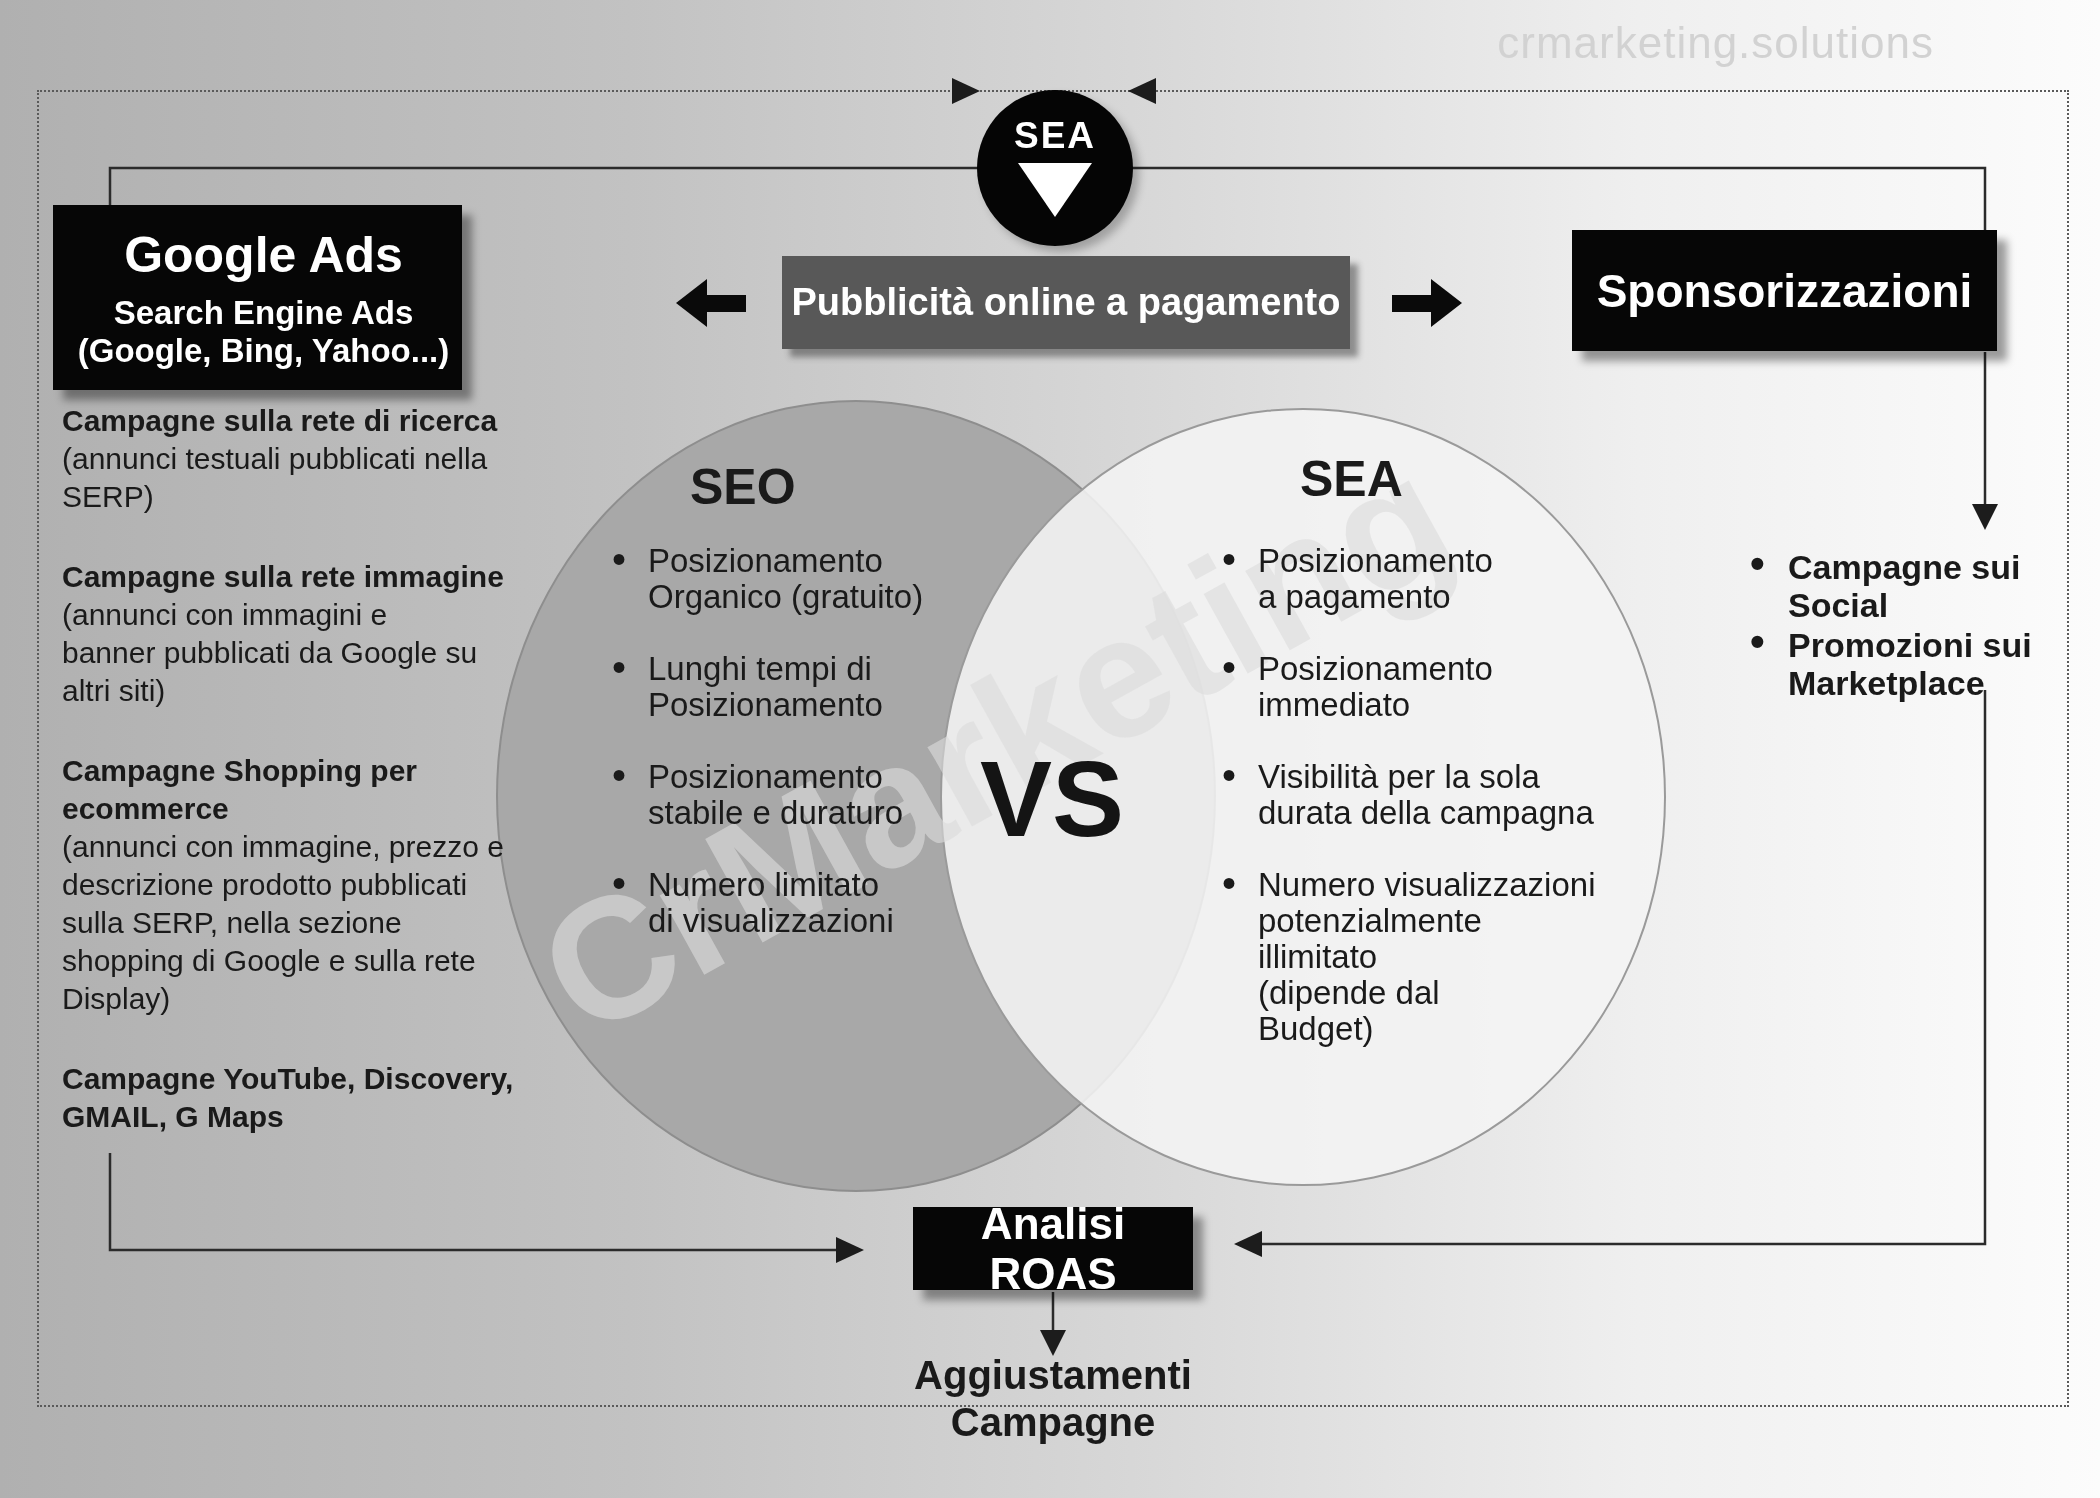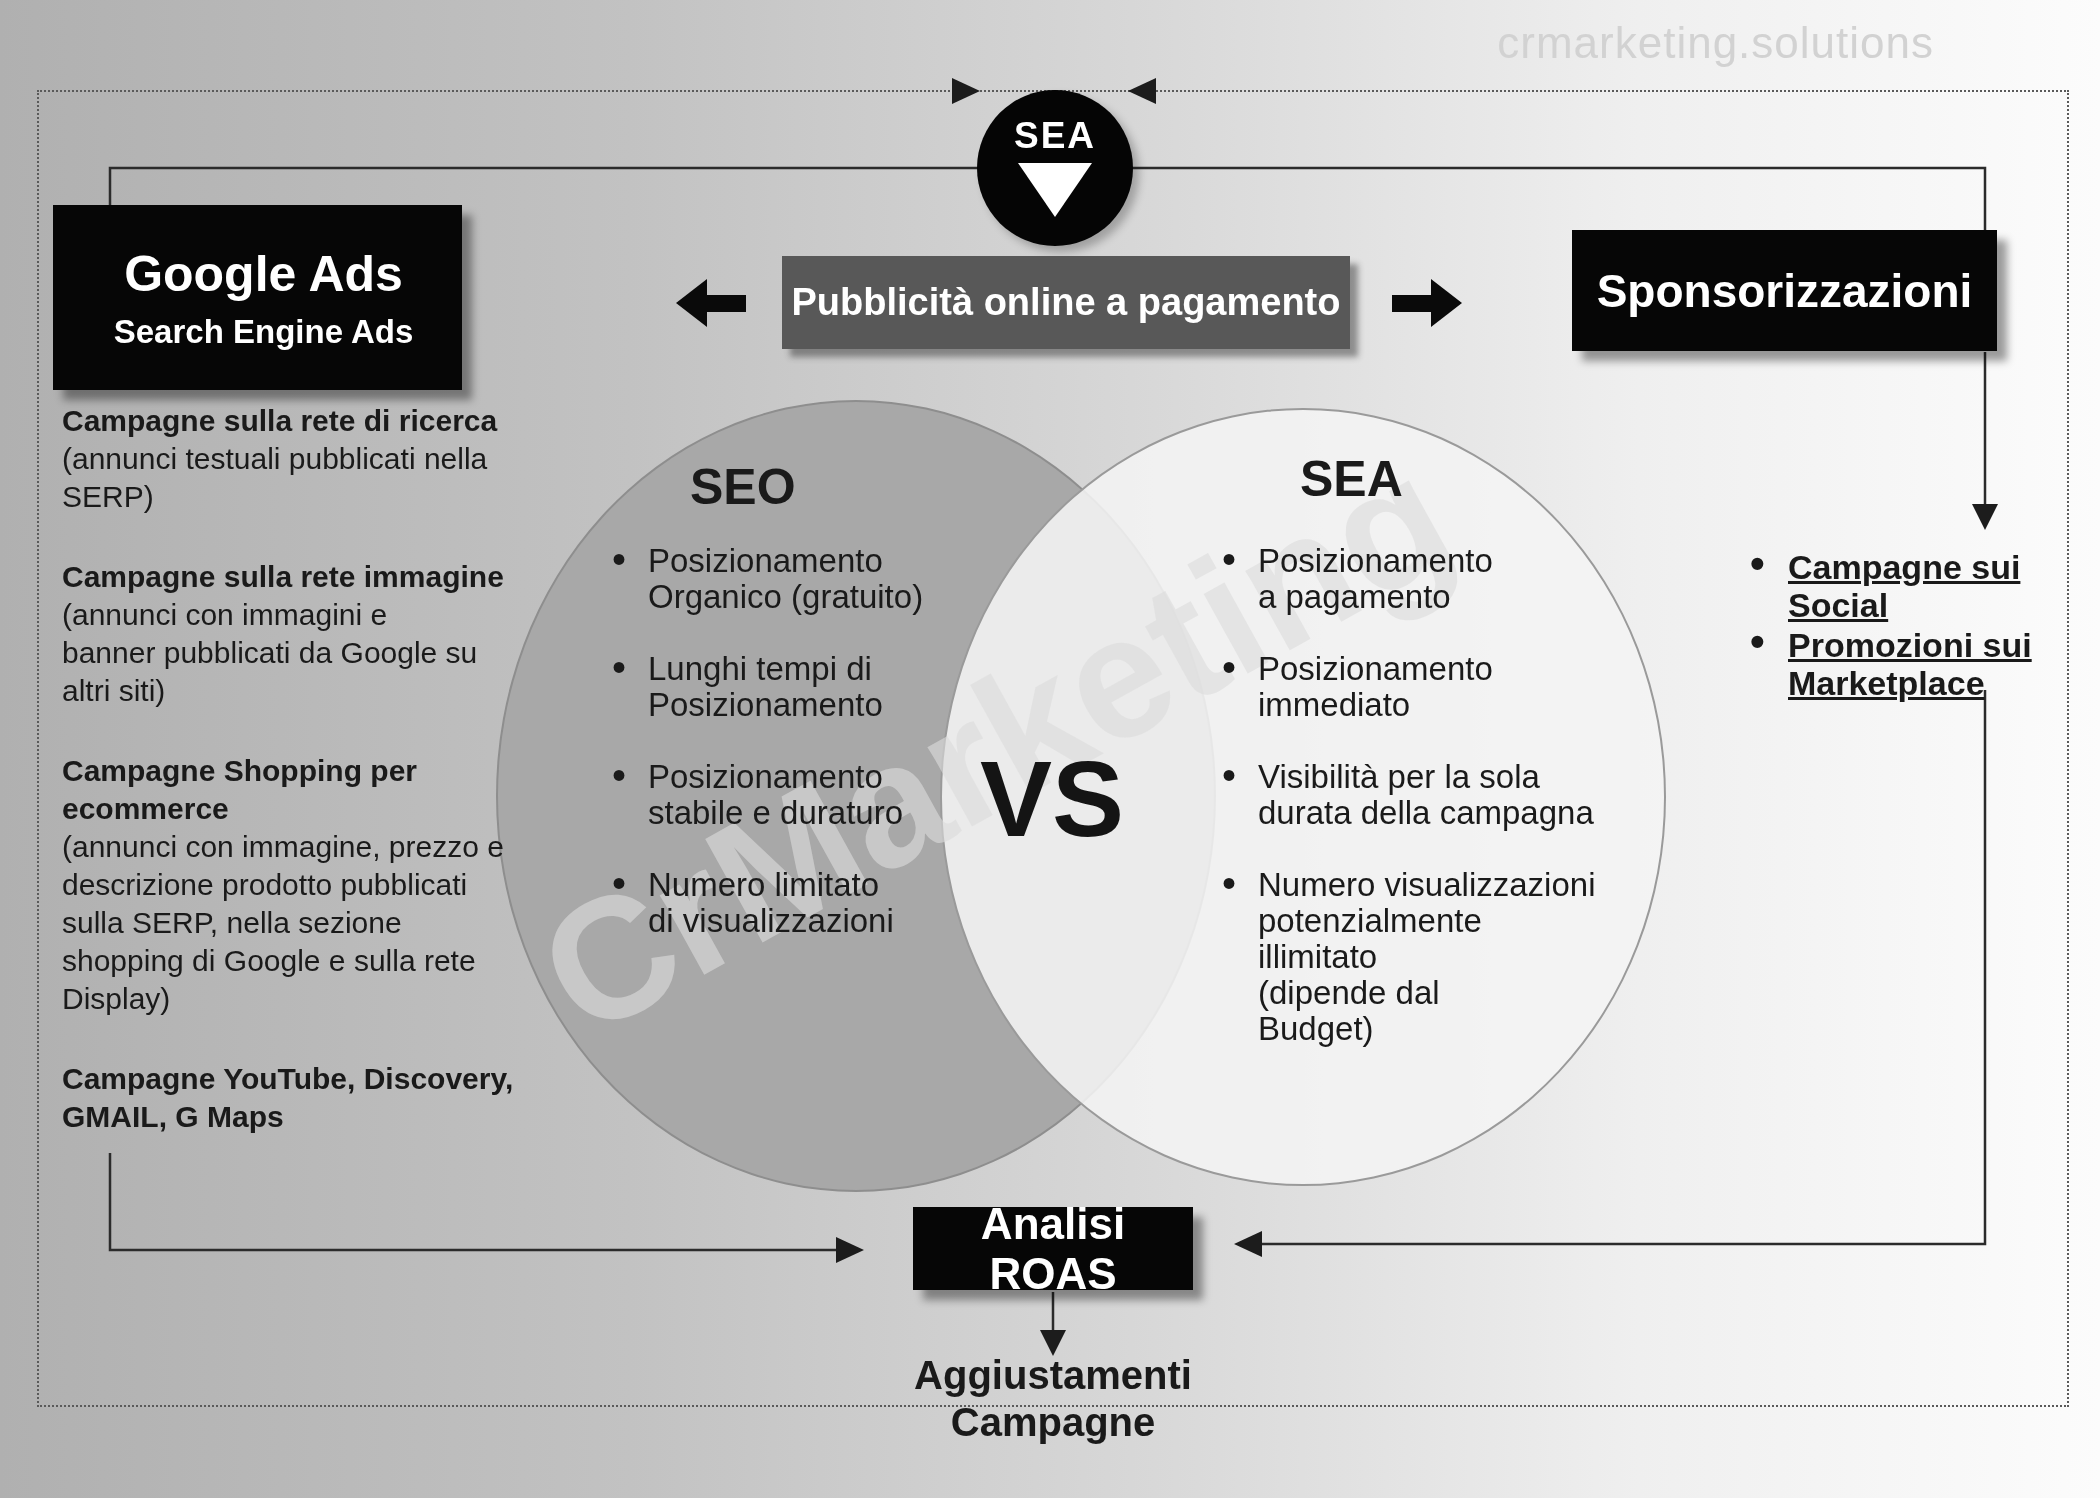--- a/index.html
+++ b/index.html
@@ -55,21 +55,21 @@
   .ta-right{left:1392px;top:279px;width:70px;height:49px;}
   .ta-right .head{right:0;border-left:31px solid #0a0a0a;}
   .ta-right .shaft{right:30px;width:40px;}
   
   .leftcol{left:62px;top:402px;width:480px;z-index:5;font-size:30px;line-height:38px;}
   .leftcol .para{margin-bottom:42px;}
   .leftcol .b{font-weight:bold;}
   
   .rightlist{left:1748px;top:548px;width:340px;z-index:5;font-size:34px;font-weight:bold;line-height:38px;
     list-style:none;margin:0;padding:0;}
-  .rightlist li{position:relative;padding-left:40px;margin-bottom:2px;text-decoration:underline;}
+  .rightlist li{position:relative;padding-left:40px;margin-bottom:2px;}
   .rightlist li::before{content:"\2022";position:absolute;left:2px;top:-3px;font-size:42px;}
   .adjust{left:853px;top:1352px;width:400px;text-align:center;font-size:40px;font-weight:bold;line-height:47px;z-index:5;}
 </style>
 </head>
 <body>
 
 <div class="canvas">
 
   <div class="abs brand">crmarketing.solutions</div>
 
@@ -99,20 +99,21 @@
   </svg>
 
   <div class="abs seabadge">
     <div class="lbl">SEA</div>
     <div class="tri"></div>
   </div>
 
   <div class="abs blackbox gads">
     <div class="t1">Google Ads</div>
     <div class="t2">Search Engine Ads</div>
+    <div class="t2">(Google, Bing, Yahoo...)</div>
   </div>
 
   <div class="abs paidbox">Pubblicità online a pagamento</div>
 
   <div class="abs thickarrow ta-left">
     <div class="head"></div>
     <div class="shaft"></div>
   </div>
   <div class="abs thickarrow ta-right">
     <div class="head"></div>

